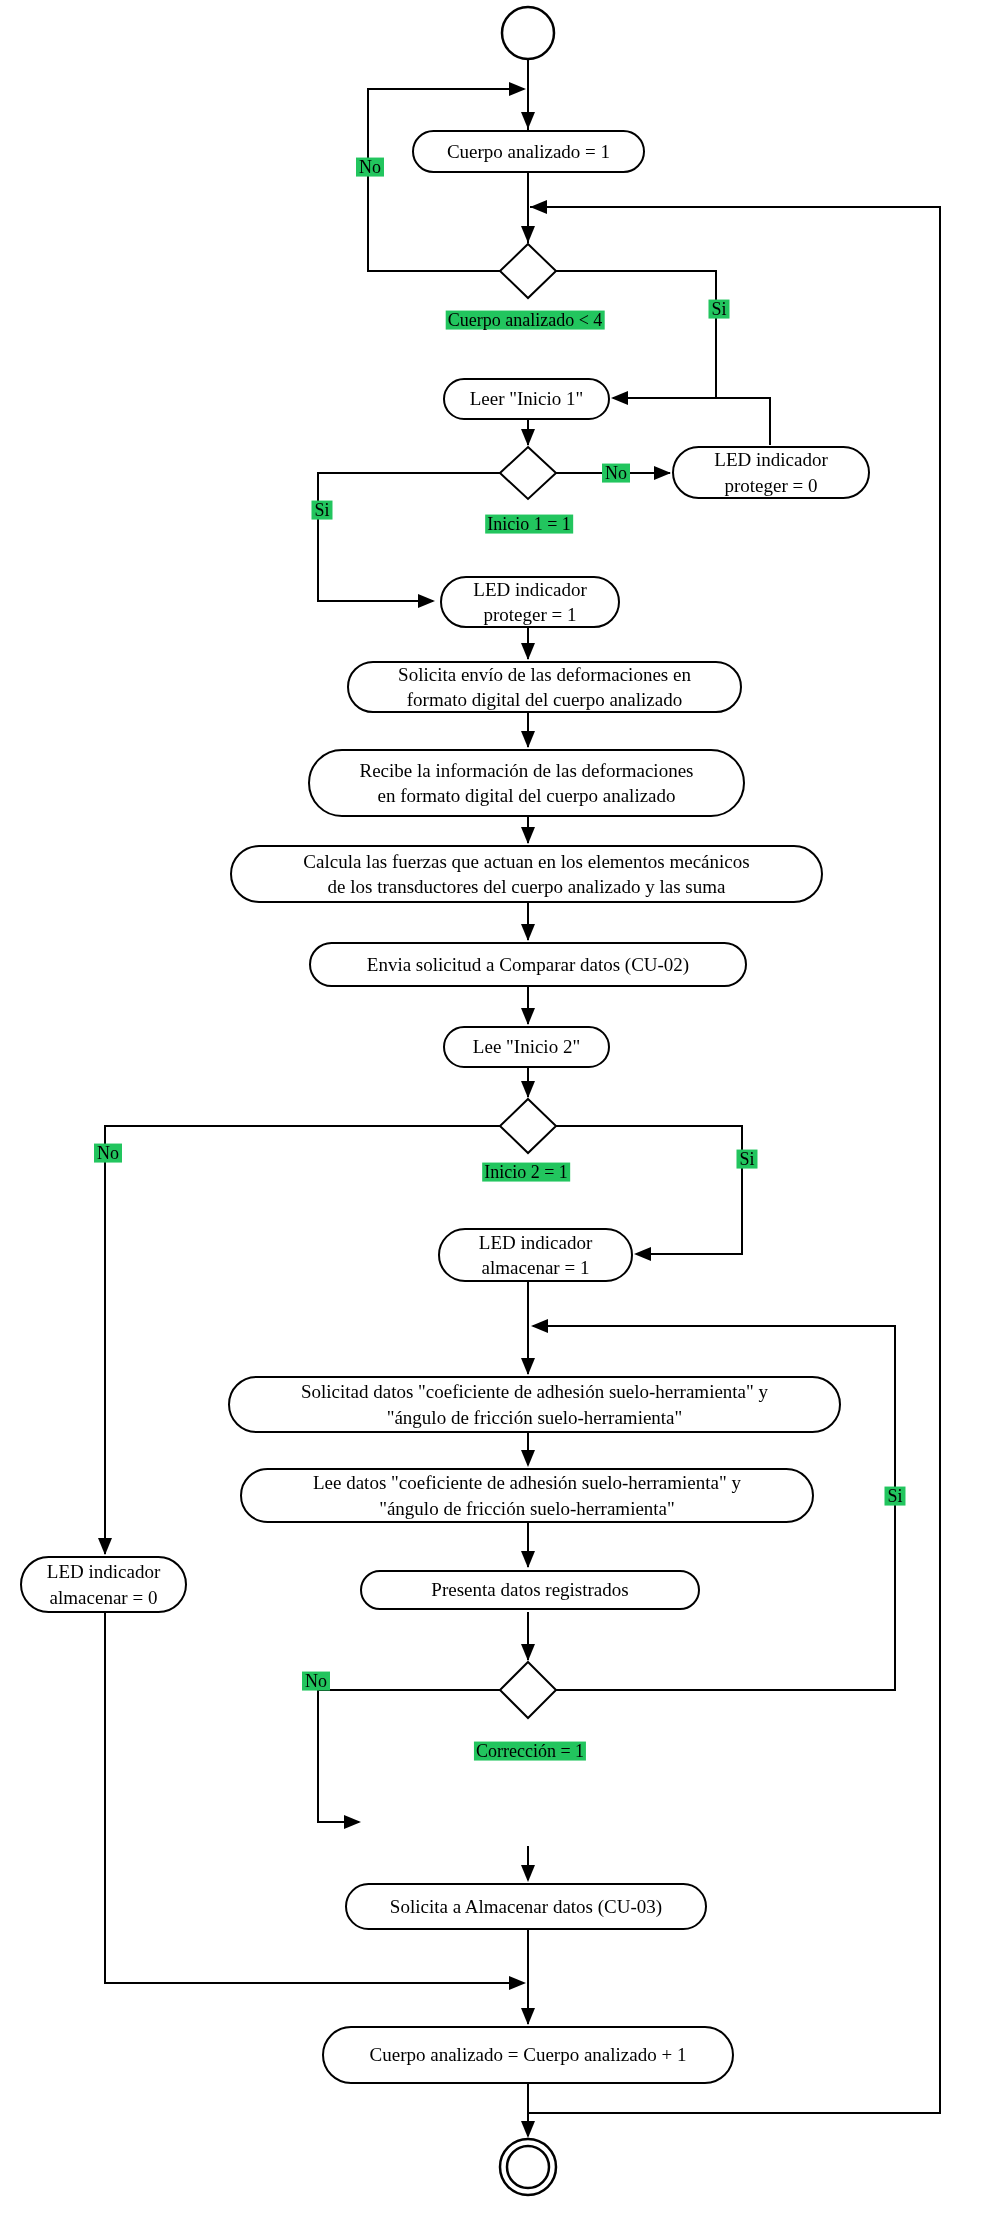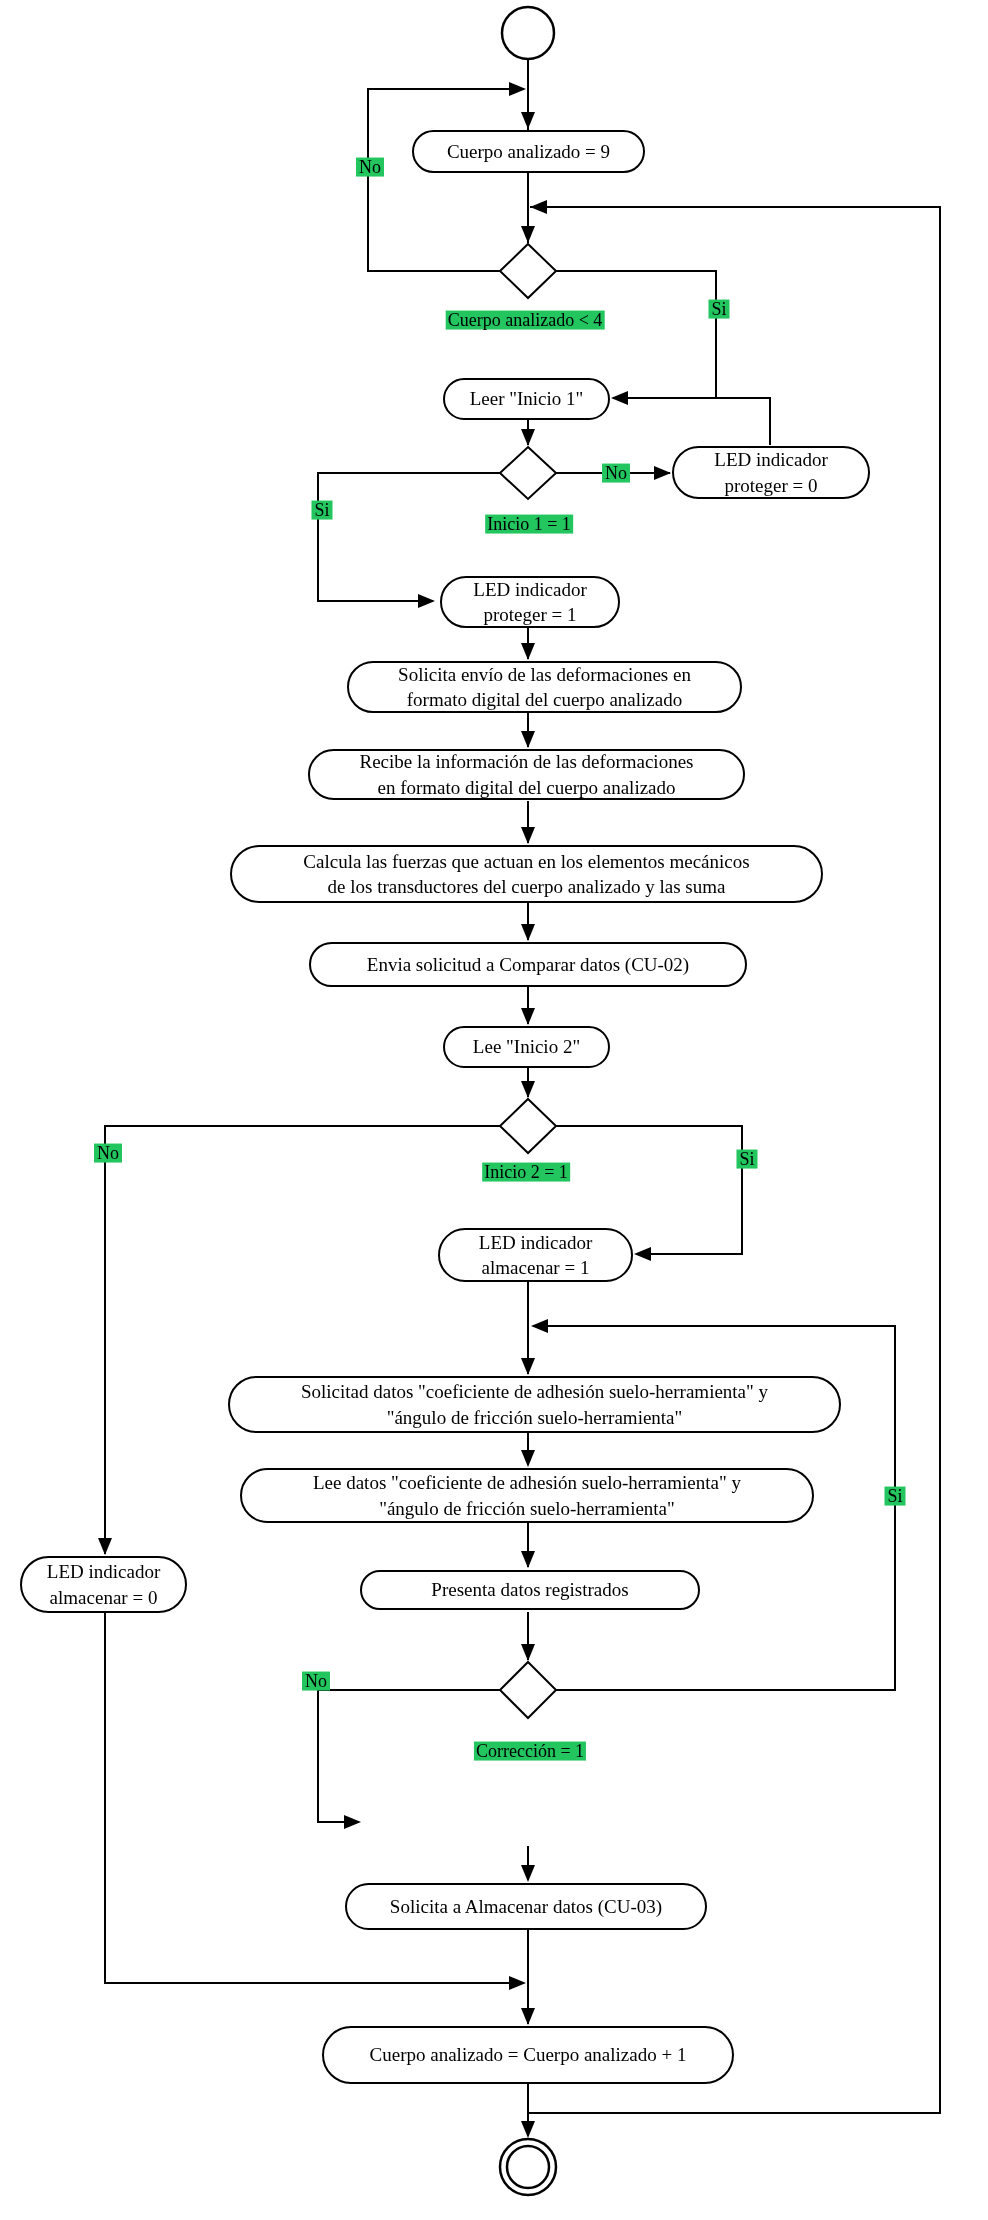--- a/index.html
+++ b/index.html
@@ -111,34 +111,34 @@
     <circle cx="528" cy="2167" r="21" fill="#fff" stroke="#000" stroke-width="2.5"></circle>
 
     <g fill="#fff" stroke="#000" stroke-width="2">
       <polygon points="528,244 556,271 528,298 500,271"></polygon>
       <polygon points="528,447 556,473 528,499 500,473"></polygon>
       <polygon points="528,1099 556,1126 528,1153 500,1126"></polygon>
       <polygon points="528,1662 556,1690 528,1718 500,1690"></polygon>
     </g>
   </svg>
 
-  <div class="node" style="left:412px; top:130px; width:233px; height:43px">Cuerpo analizado = 9</div>
+  <div class="node" style="left:412px; top:130px; width:233px; height:43px">Cuerpo analizado = 1</div>
 
   <div class="node" style="left:443px; top:378px; width:167px; height:42px">Leer "Inicio 1"</div>
 
   <div class="node" style="left:672px; top:446px; width:198px; height:53px">LED indicador
 proteger = 0</div>
 
   <div class="node" style="left:440px; top:576px; width:180px; height:52px">LED indicador
 proteger = 1</div>
 
   <div class="node" style="left:347px; top:661px; width:395px; height:52px">Solicita envío de las deformaciones en
 formato digital del cuerpo analizado</div>
 
-  <div class="node" style="left:308px; top:749px; width:437px; height:51px">Recibe la información de las deformaciones
+  <div class="node" style="left:308px; top:749px; width:437px; height:68px">Recibe la información de las deformaciones
 en formato digital del cuerpo analizado</div>
 
   <div class="node" style="left:230px; top:845px; width:593px; height:58px">Calcula las fuerzas que actuan en los elementos mecánicos
 de los transductores del cuerpo analizado y las suma</div>
 
   <div class="node" style="left:309px; top:942px; width:438px; height:45px">Envia solicitud a Comparar datos (CU-02)</div>
 
   <div class="node" style="left:443px; top:1026px; width:167px; height:42px">Lee "Inicio 2"</div>
 
   <div class="node" style="left:438px; top:1228px; width:195px; height:54px">LED indicador

